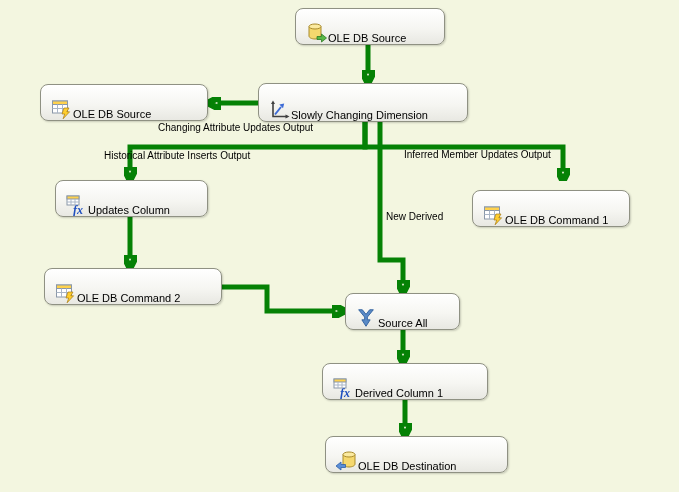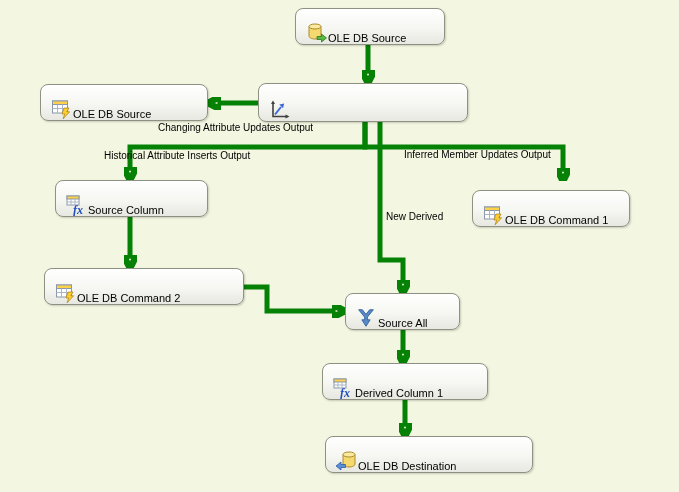--- a/index.html
+++ b/index.html
@@ -66,20 +66,21 @@
 <div class="node" style="left:258px;top:83px;width:210px;height:39px">
   <span class="icon">
     <svg viewBox="0 0 22 22">
       <path d="M5 3.5 L5 17.5 L19.5 17.5" fill="none" stroke="#404040" stroke-width="1.6"></path>
       <path d="M3 5 L5 1.5 L7 5 Z" fill="#404040"></path>
       <path d="M17.5 15.5 L21.5 17.5 L17.5 19.5 Z" fill="#404040"></path>
       <path d="M7 15.5 L13 8" stroke="#3d6bd6" stroke-width="2" fill="none"></path>
       <path d="M11.3 5.6 L16.2 4.4 L15 9.2 Z" fill="#3d6bd6"></path>
     </svg>
   </span>
+  <span class="label">Slowly Changing Dimension</span>
 </div>
 
 <div class="node" style="left:40px;top:84px;width:168px;height:37px">
   <span class="icon">
     <svg viewBox="0 0 22 22">
       <rect x="2.5" y="3" width="15" height="12" fill="#ffffff" stroke="#8a97a8"></rect>
       <rect x="2.5" y="3" width="15" height="3.5" fill="#ffd24d" stroke="#8a97a8"></rect>
       <line x1="7.5" y1="6.5" x2="7.5" y2="15" stroke="#aab6c6"></line>
       <line x1="12.5" y1="6.5" x2="12.5" y2="15" stroke="#aab6c6"></line>
       <line x1="2.5" y1="10.5" x2="17.5" y2="10.5" stroke="#aab6c6"></line>
@@ -93,38 +94,38 @@
   <span class="icon">
     <svg viewBox="0 0 22 22">
       <rect x="2" y="2" width="12" height="9" fill="#ffffff" stroke="#8a97a8"></rect>
       <rect x="2" y="2" width="12" height="3" fill="#ffd24d" stroke="#8a97a8"></rect>
       <line x1="6" y1="5" x2="6" y2="11" stroke="#aab6c6"></line>
       <line x1="10" y1="5" x2="10" y2="11" stroke="#aab6c6"></line>
       <line x1="2" y1="8" x2="14" y2="8" stroke="#aab6c6"></line>
       <text x="8" y="20" font-size="12" font-style="italic" font-weight="bold" fill="#1f4fbf" font-family="'Liberation Serif',serif">fx</text>
     </svg>
   </span>
-  <span class="label">Source Column</span>
+  <span class="label">Updates Column</span>
 </div>
 
 <div class="node" style="left:472px;top:190px;width:158px;height:37px">
   <span class="icon">
     <svg viewBox="0 0 22 22">
       <rect x="2.5" y="3" width="15" height="12" fill="#ffffff" stroke="#8a97a8"></rect>
       <rect x="2.5" y="3" width="15" height="3.5" fill="#ffd24d" stroke="#8a97a8"></rect>
       <line x1="7.5" y1="6.5" x2="7.5" y2="15" stroke="#aab6c6"></line>
       <line x1="12.5" y1="6.5" x2="12.5" y2="15" stroke="#aab6c6"></line>
       <line x1="2.5" y1="10.5" x2="17.5" y2="10.5" stroke="#aab6c6"></line>
       <path d="M14 10 l5 0 -2.2 3.8 2.8 0 -6.5 7 1.6 -4.8 -2.7 0 Z" fill="#ffce2e" stroke="#a77b14" stroke-width="0.7"></path>
     </svg>
   </span>
   <span class="label">OLE DB Command 1</span>
 </div>
 
-<div class="node" style="left:44px;top:268px;width:200px;height:37px">
+<div class="node" style="left:44px;top:268px;width:178px;height:37px">
   <span class="icon">
     <svg viewBox="0 0 22 22">
       <rect x="2.5" y="3" width="15" height="12" fill="#ffffff" stroke="#8a97a8"></rect>
       <rect x="2.5" y="3" width="15" height="3.5" fill="#ffd24d" stroke="#8a97a8"></rect>
       <line x1="7.5" y1="6.5" x2="7.5" y2="15" stroke="#aab6c6"></line>
       <line x1="12.5" y1="6.5" x2="12.5" y2="15" stroke="#aab6c6"></line>
       <line x1="2.5" y1="10.5" x2="17.5" y2="10.5" stroke="#aab6c6"></line>
       <path d="M14 10 l5 0 -2.2 3.8 2.8 0 -6.5 7 1.6 -4.8 -2.7 0 Z" fill="#ffce2e" stroke="#a77b14" stroke-width="0.7"></path>
     </svg>
   </span>
@@ -147,21 +148,21 @@
       <rect x="2" y="2" width="12" height="3" fill="#ffd24d" stroke="#8a97a8"></rect>
       <line x1="6" y1="5" x2="6" y2="11" stroke="#aab6c6"></line>
       <line x1="10" y1="5" x2="10" y2="11" stroke="#aab6c6"></line>
       <line x1="2" y1="8" x2="14" y2="8" stroke="#aab6c6"></line>
       <text x="8" y="20" font-size="12" font-style="italic" font-weight="bold" fill="#1f4fbf" font-family="'Liberation Serif',serif">fx</text>
     </svg>
   </span>
   <span class="label">Derived Column 1</span>
 </div>
 
-<div class="node" style="left:325px;top:436px;width:208px;height:37px">
+<div class="node" style="left:325px;top:436px;width:183px;height:37px">
   <span class="icon">
     <svg viewBox="0 0 22 22">
       <path d="M8 4.5 V14 c0 1.7 2.7 3 6 3 s6 -1.3 6 -3 V4.5" fill="#f5d86e" stroke="#a98b2d"></path>
       <ellipse cx="14" cy="4.5" rx="6" ry="2.5" fill="#fbeaa0" stroke="#a98b2d"></ellipse>
       <path d="M10.5 14.5 h-4.5 v-2.5 l-5 4 5 4 v-2.5 h4.5 Z" fill="#5b8ed6" stroke="#2c5ea8" stroke-width="0.8"></path>
     </svg>
   </span>
   <span class="label">OLE DB Destination</span>
 </div>
 

